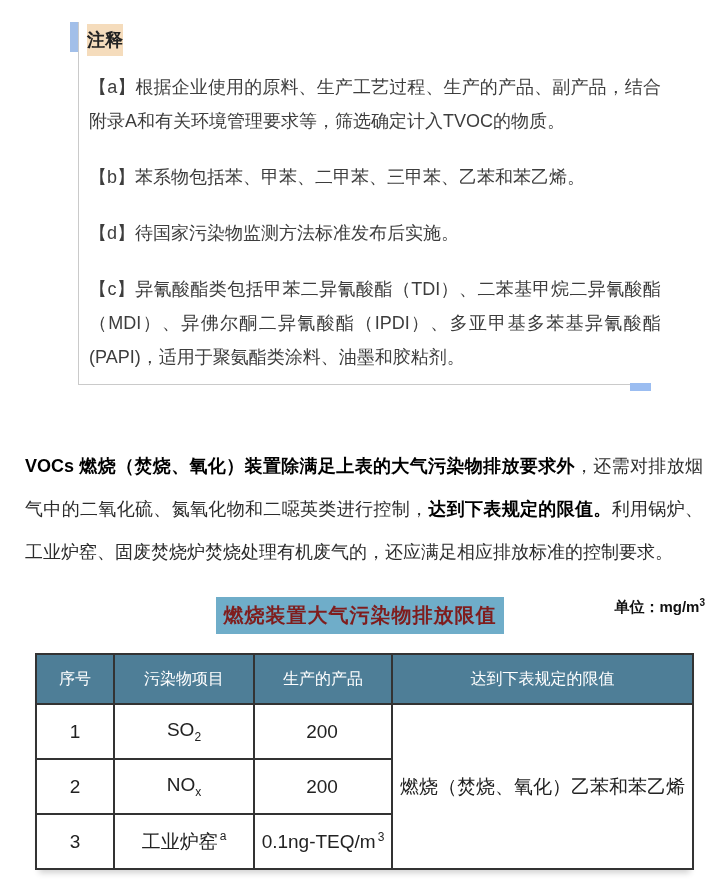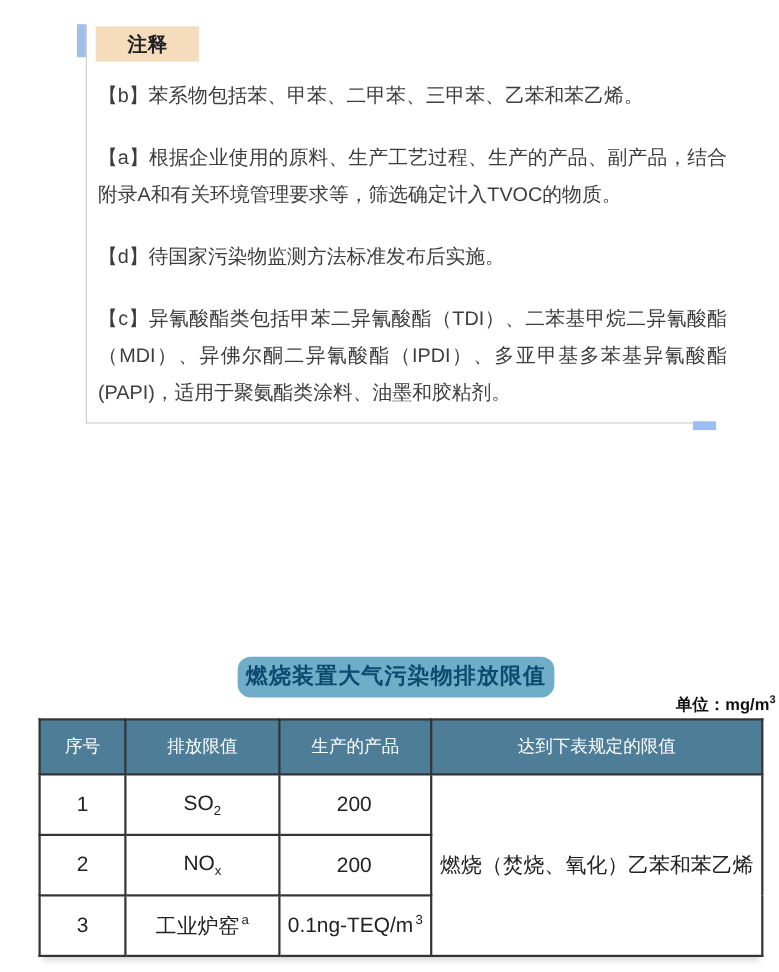--- a/index.html
+++ b/index.html
@@ -28,21 +28,21 @@
     position: absolute;
     left: -9px;
     top: 0;
     width: 8px;
     height: 30px;
     background: var(--accent-bar, #a2bfe9);
   }
   .notes-label {
     display: inline-block;
     margin: 2px 0 0 8px;
-    padding: 4px 29px;
+    padding: 4px 0;
     background: var(--note-label-bg, #f5dcbc);
     font-size: 18px;
     font-weight: bold;
     color: #222222;
   }
   .notes-body {
     margin: 14px 0 0 10px;
     width: 572px;
     font-size: 18px;
     line-height: 34px;
@@ -76,29 +76,28 @@
   
   .table-title {
     position: absolute;
     left: 216px;
     top: 597px;
     width: 288px;
     height: 37px;
     line-height: 37px;
     text-align: center;
     background: var(--banner-bg, #6fadc9);
-    color: #0c4a6e;
+    color: #7f1d1d;
     font-size: 20px;
     font-weight: bold;
     letter-spacing: 1px;
-    border-radius: 12px;
   }
   .unit {
     position: absolute;
-    top: 631px;
+    top: 597px;
     right: 3px;
     font-size: 15px;
     font-weight: bold;
     color: #111111;
   }
   .unit sup { font-size: 10px; }
 
   
   .limits-table {
     position: absolute;
@@ -133,44 +132,45 @@
 </style>
 </head>
 <body>
 
 <div class="page">
 
   <section class="notes">
     <div class="accent-bar"></div>
     <div class="notes-label">注释</div>
     <div class="notes-body">
+      <p class="note-item">【a】根据企业使用的原料、生产工艺过程、生产的产品、副产品，结合附录A和有关环境管理要求等，筛选确定计入TVOC的物质。</p>
       <p class="note-item">【b】苯系物包括苯、甲苯、二甲苯、三甲苯、乙苯和苯乙烯。</p>
-      <p class="note-item">【a】根据企业使用的原料、生产工艺过程、生产的产品、副产品，结合附录A和有关环境管理要求等，筛选确定计入TVOC的物质。</p>
       <p class="note-item">【d】待国家污染物监测方法标准发布后实施。</p>
       <p class="note-item">【c】异氰酸酯类包括甲苯二异氰酸酯（TDI）、二苯基甲烷二异氰酸酯（MDI）、异佛尔酮二异氰酸酯（IPDI）、多亚甲基多苯基异氰酸酯(PAPI)，适用于聚氨酯类涂料、油墨和胶粘剂。</p>
     </div>
     <div class="corner-rect"></div>
   </section>
 
+  <p class="main-paragraph"><b>VOCs 燃烧（焚烧、氧化）装置除满足上表的大气污染物排放要求外</b><span>，还需对排放烟气中的二氧化硫、氮氧化物和二噁英类进行控制，</span><b>达到下表规定的限值。</b><span>利用锅炉、工业炉窑、固废焚烧炉焚烧处理有机废气的，还应满足相应排放标准的控制要求。</span></p>
 
   <div class="table-title">燃烧装置大气污染物排放限值</div>
 
   <div class="unit"><span>单位：mg/m</span><sup>3</sup></div>
 
   <table class="limits-table">
     <colgroup>
       <col style="width:78px">
       <col style="width:140px">
       <col style="width:138px">
       <col style="width:301px">
     </colgroup>
     <thead>
       <tr>
         <th>序号</th>
-        <th>排放限值</th>
+        <th>污染物项目</th>
         <th>生产的产品</th>
         <th>达到下表规定的限值</th>
       </tr>
     </thead>
     <tbody>
       <tr>
         <td>1</td>
         <td><span>SO</span><sub>2</sub></td>
         <td><span>200</span><sup></sup></td>
         <td rowspan="3">燃烧（焚烧、氧化）乙苯和苯乙烯</td>

